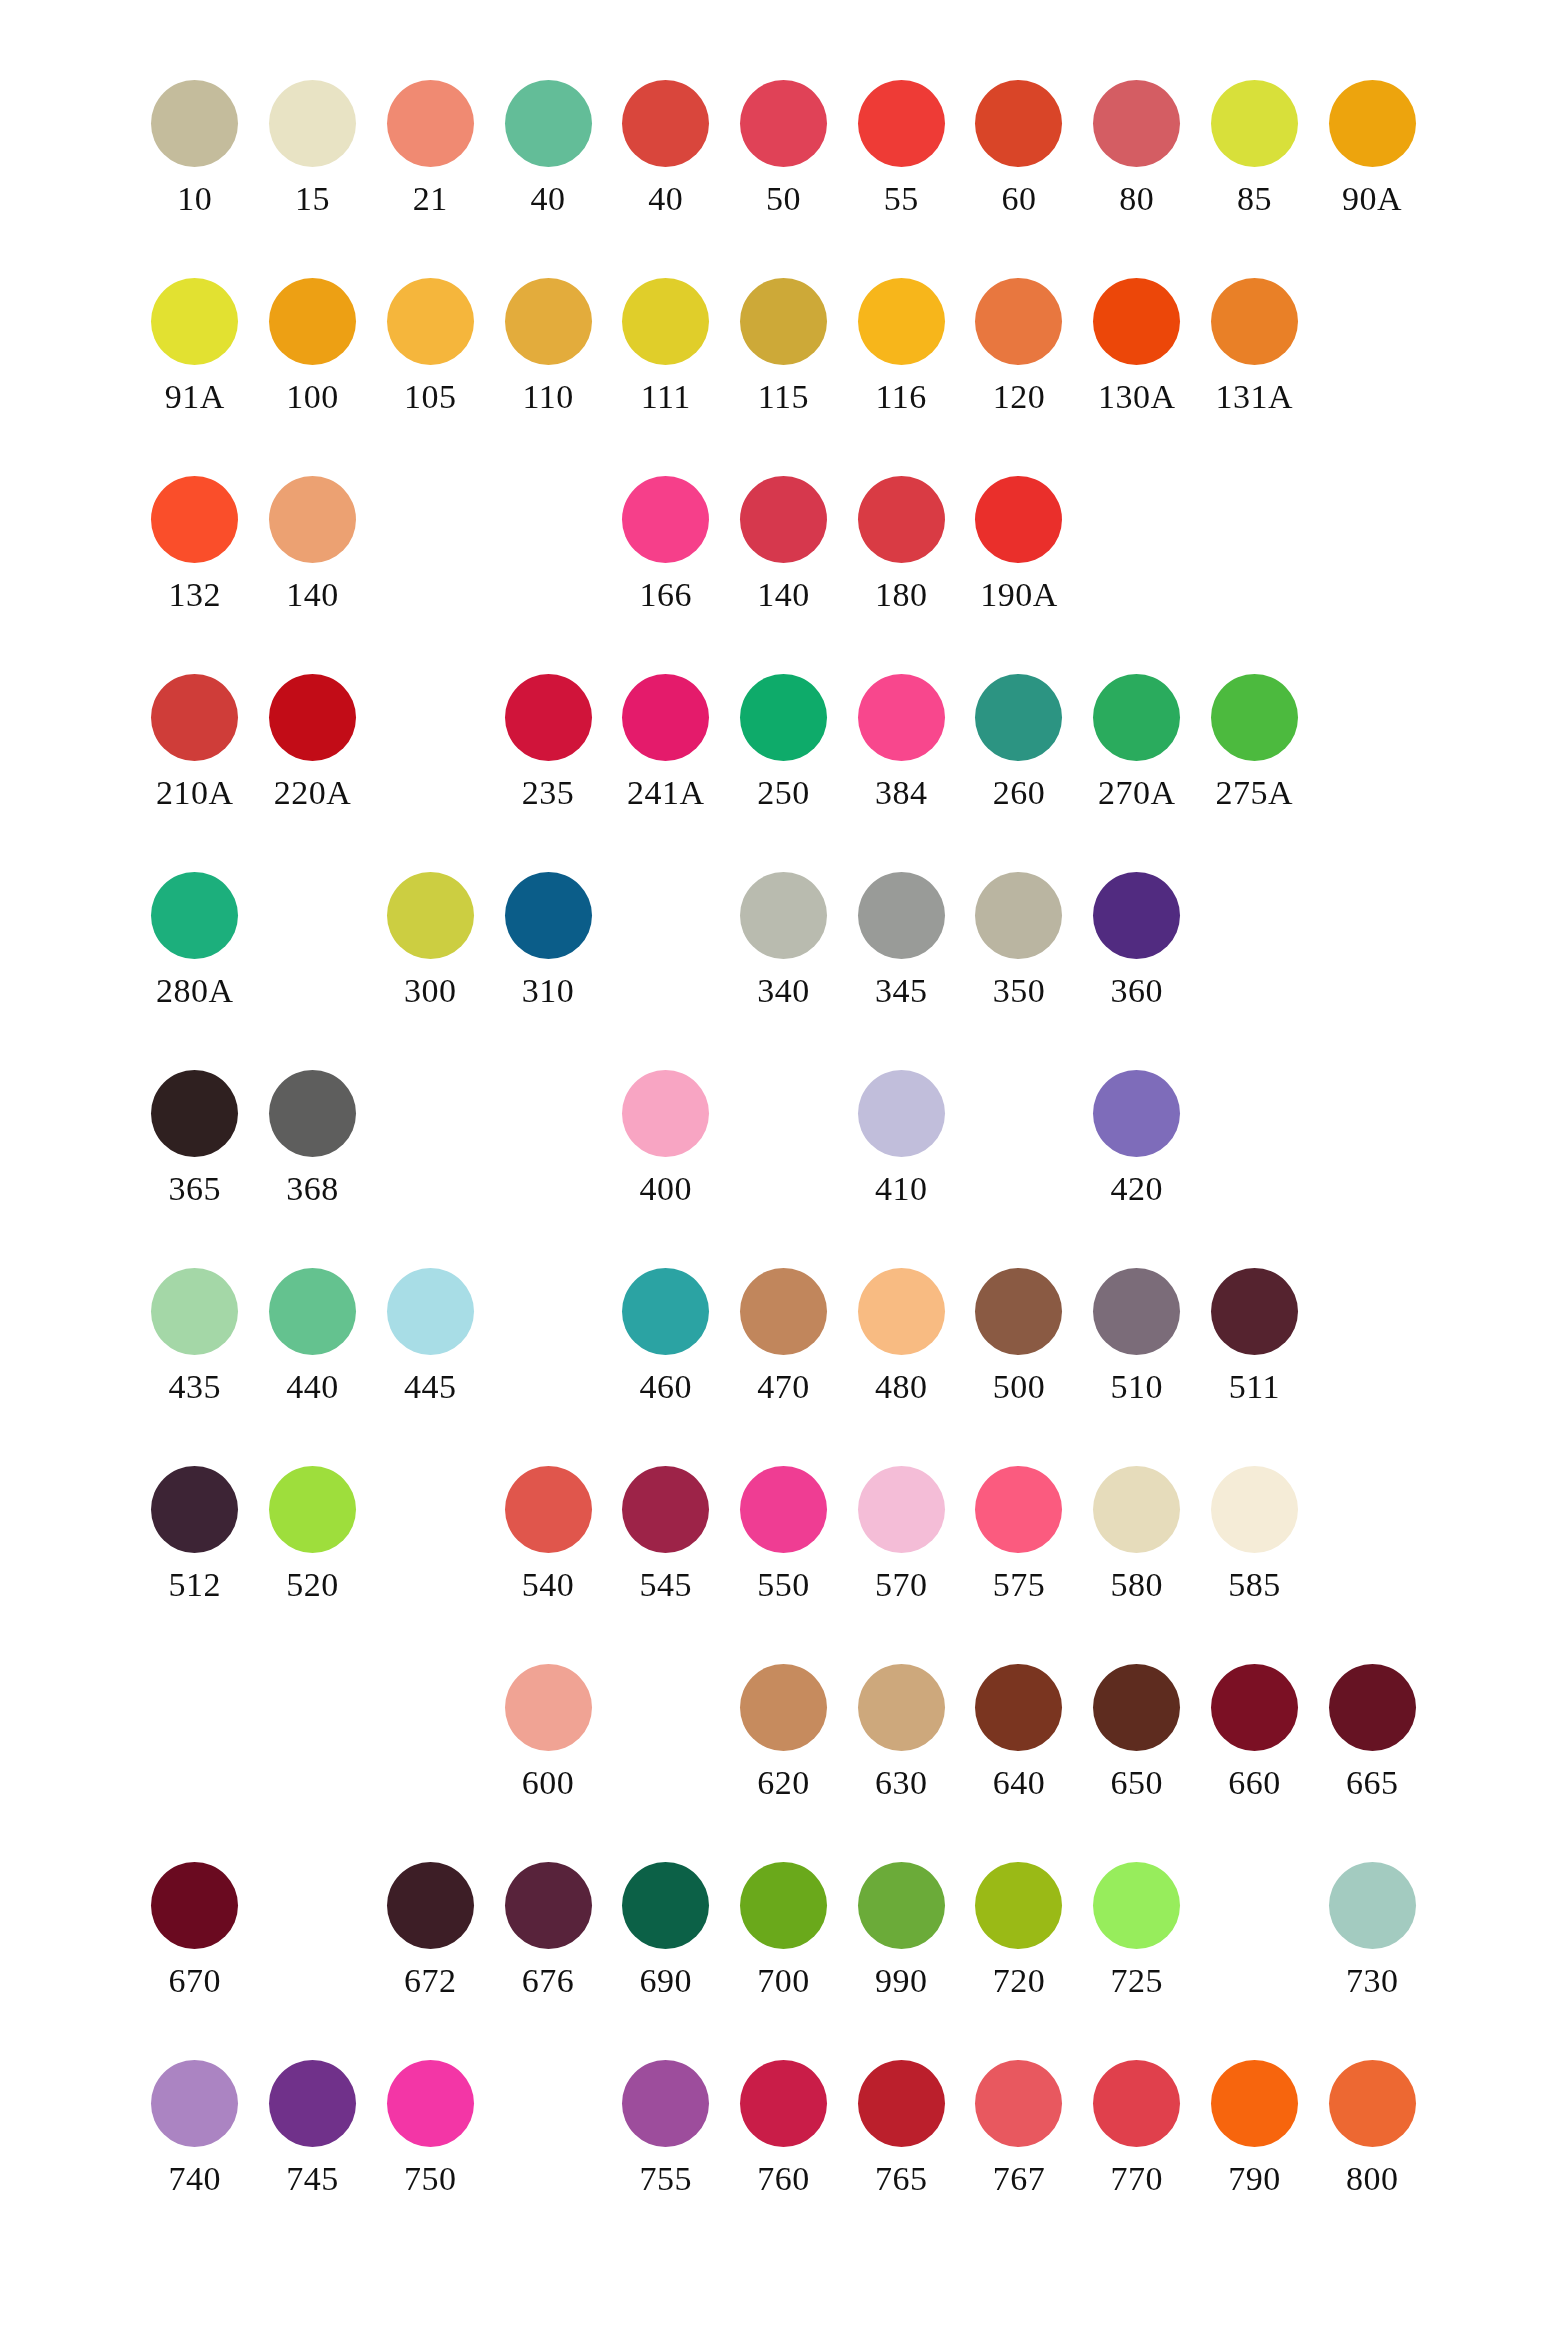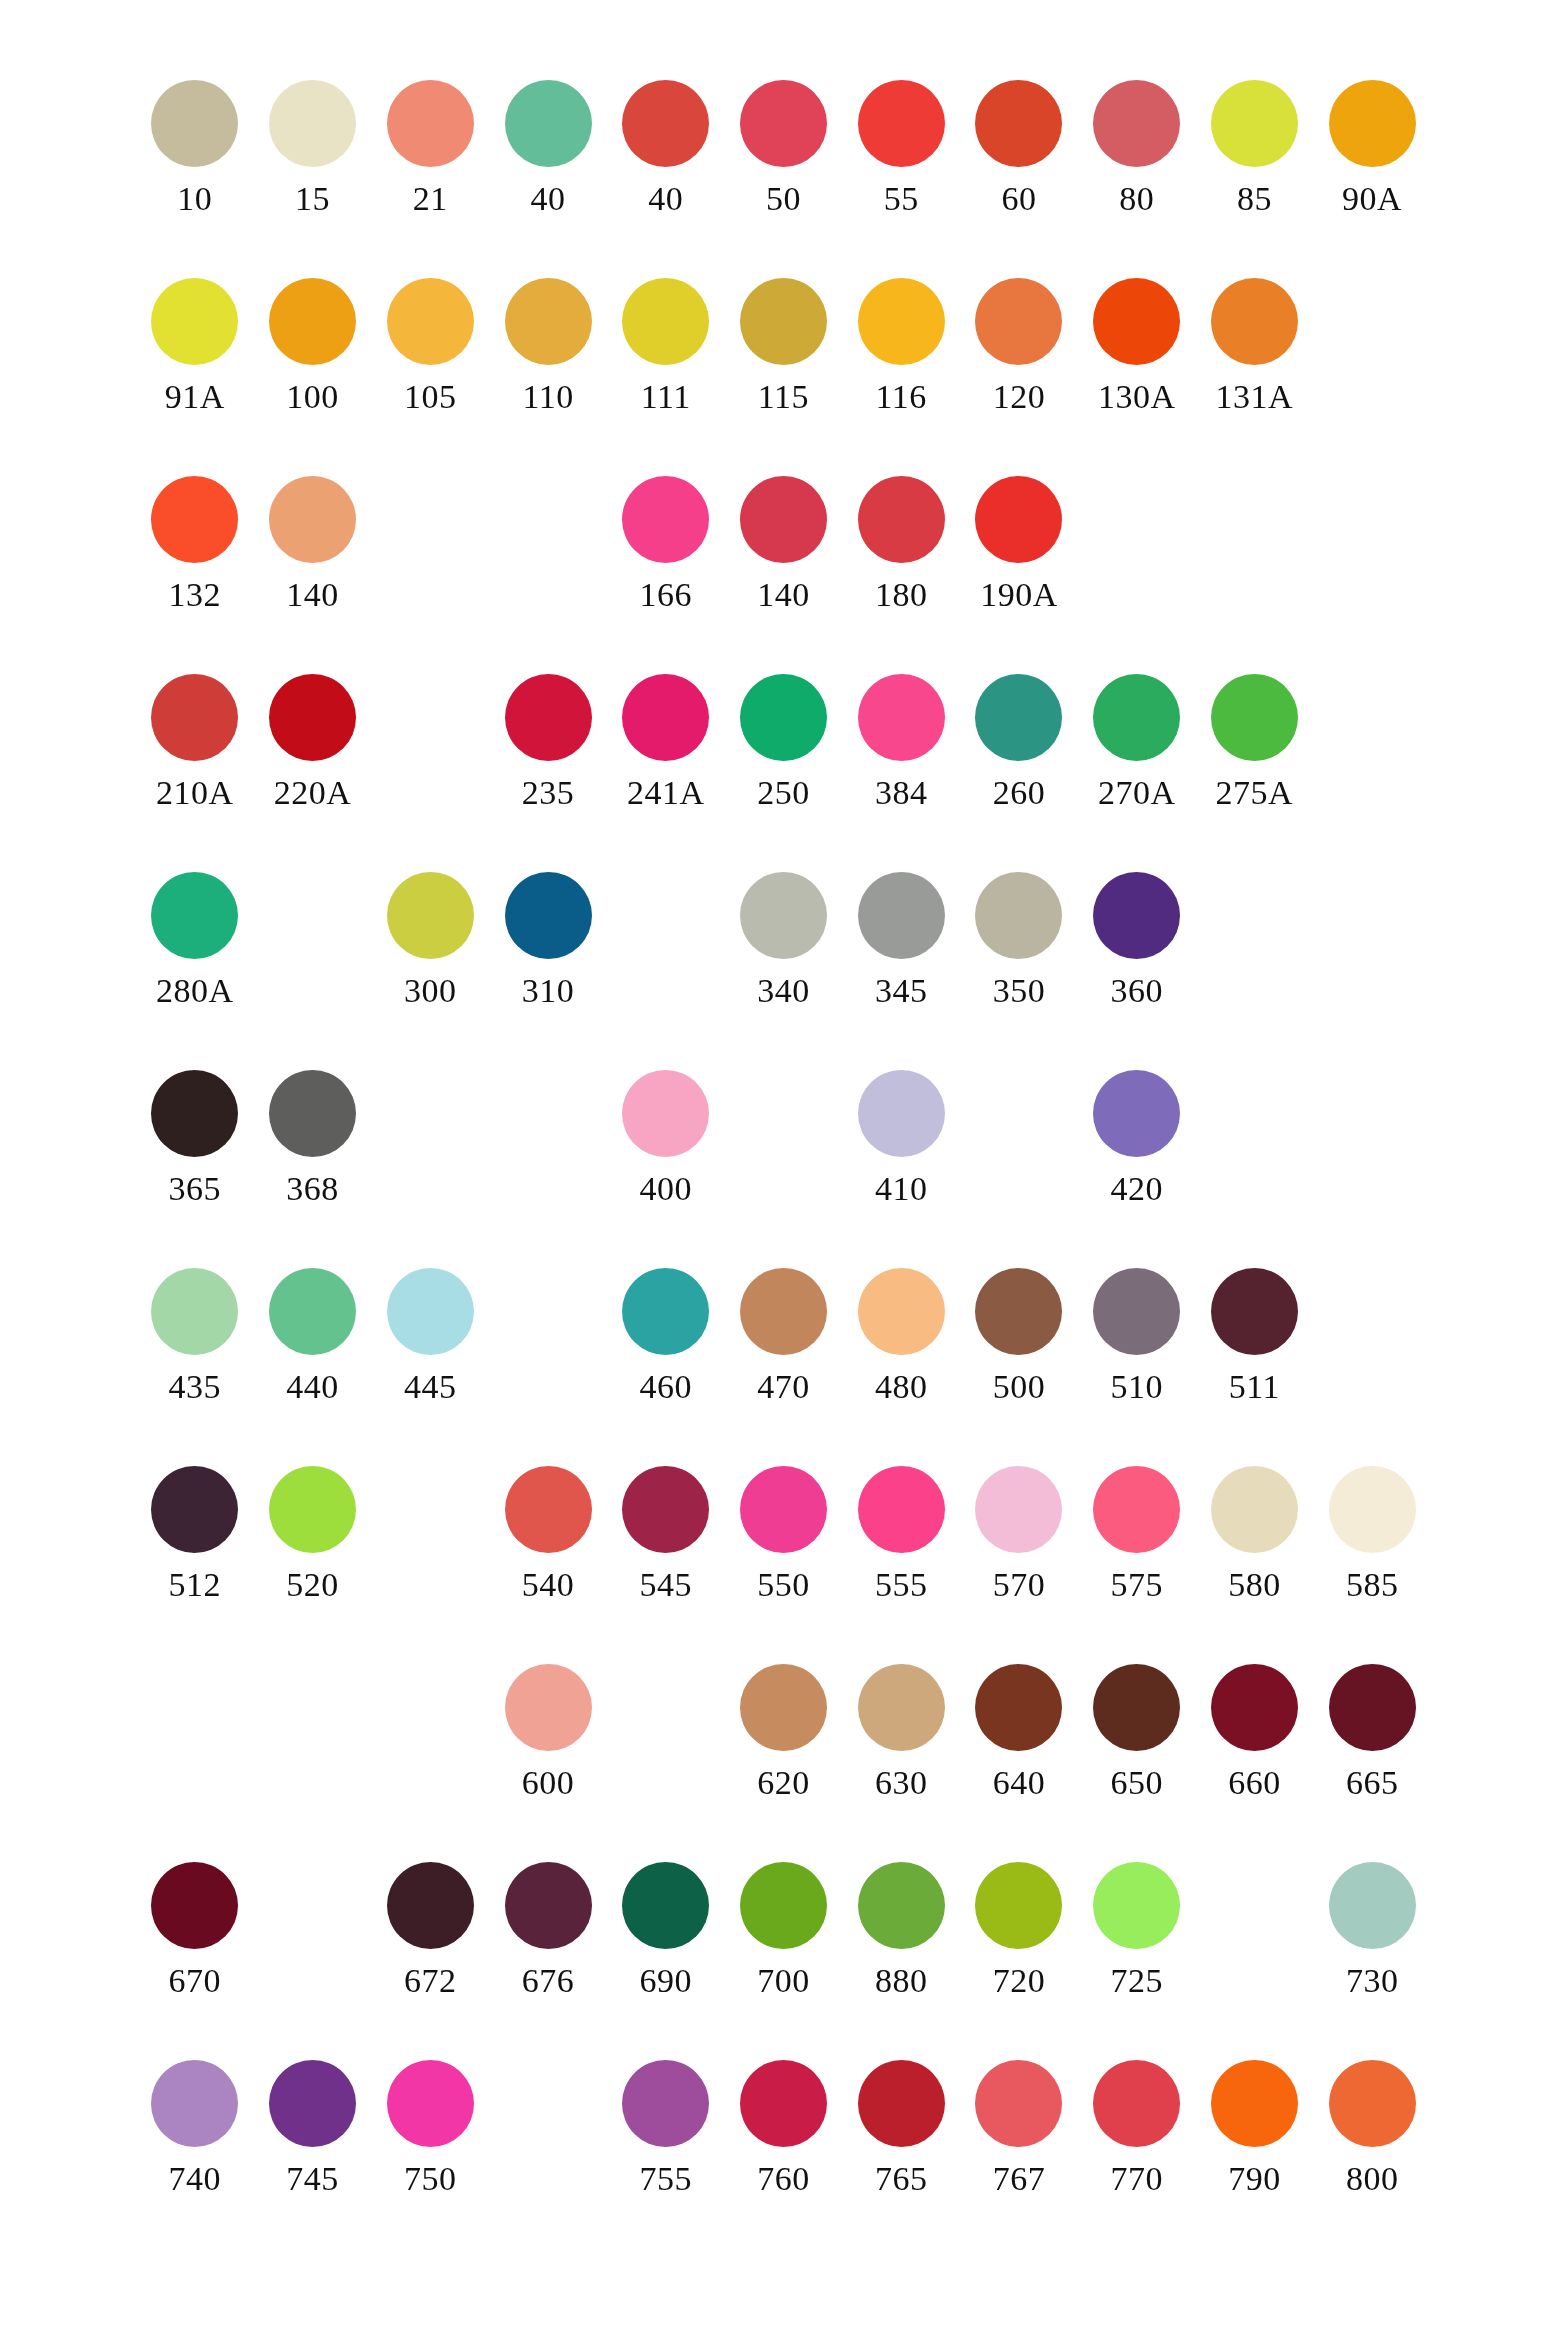--- a/index.html
+++ b/index.html
@@ -387,24 +387,20 @@
       </div>
       <div class="swatch-cell">
         <span class="swatch-dot" style="background: rgb(157, 35, 72);"></span>
         <span class="swatch-label">545</span>
       </div>
       <div class="swatch-cell">
         <span class="swatch-dot" style="background: rgb(239, 61, 147);"></span>
         <span class="swatch-label">550</span>
       </div>
       <div class="swatch-cell">
-        <span class="swatch-dot" style="background: rgb(251, 65, 137);"></span>
-        <span class="swatch-label">555</span>
-      </div>
-      <div class="swatch-cell">
         <span class="swatch-dot" style="background: rgb(244, 189, 215);"></span>
         <span class="swatch-label">570</span>
       </div>
       <div class="swatch-cell">
         <span class="swatch-dot" style="background: rgb(251, 91, 127);"></span>
         <span class="swatch-label">575</span>
       </div>
       <div class="swatch-cell">
         <span class="swatch-dot" style="background: rgb(230, 220, 187);"></span>
         <span class="swatch-label">580</span>
@@ -480,21 +476,21 @@
       <div class="swatch-cell">
         <span class="swatch-dot" style="background: rgb(12, 97, 71);"></span>
         <span class="swatch-label">690</span>
       </div>
       <div class="swatch-cell">
         <span class="swatch-dot" style="background: rgb(106, 169, 27);"></span>
         <span class="swatch-label">700</span>
       </div>
       <div class="swatch-cell">
         <span class="swatch-dot" style="background: rgb(107, 171, 57);"></span>
-        <span class="swatch-label">880</span>
+        <span class="swatch-label">990</span>
       </div>
       <div class="swatch-cell">
         <span class="swatch-dot" style="background: rgb(154, 186, 22);"></span>
         <span class="swatch-label">720</span>
       </div>
       <div class="swatch-cell">
         <span class="swatch-dot" style="background: rgb(151, 237, 92);"></span>
         <span class="swatch-label">725</span>
       </div>
       <div class="swatch-cell blank">

